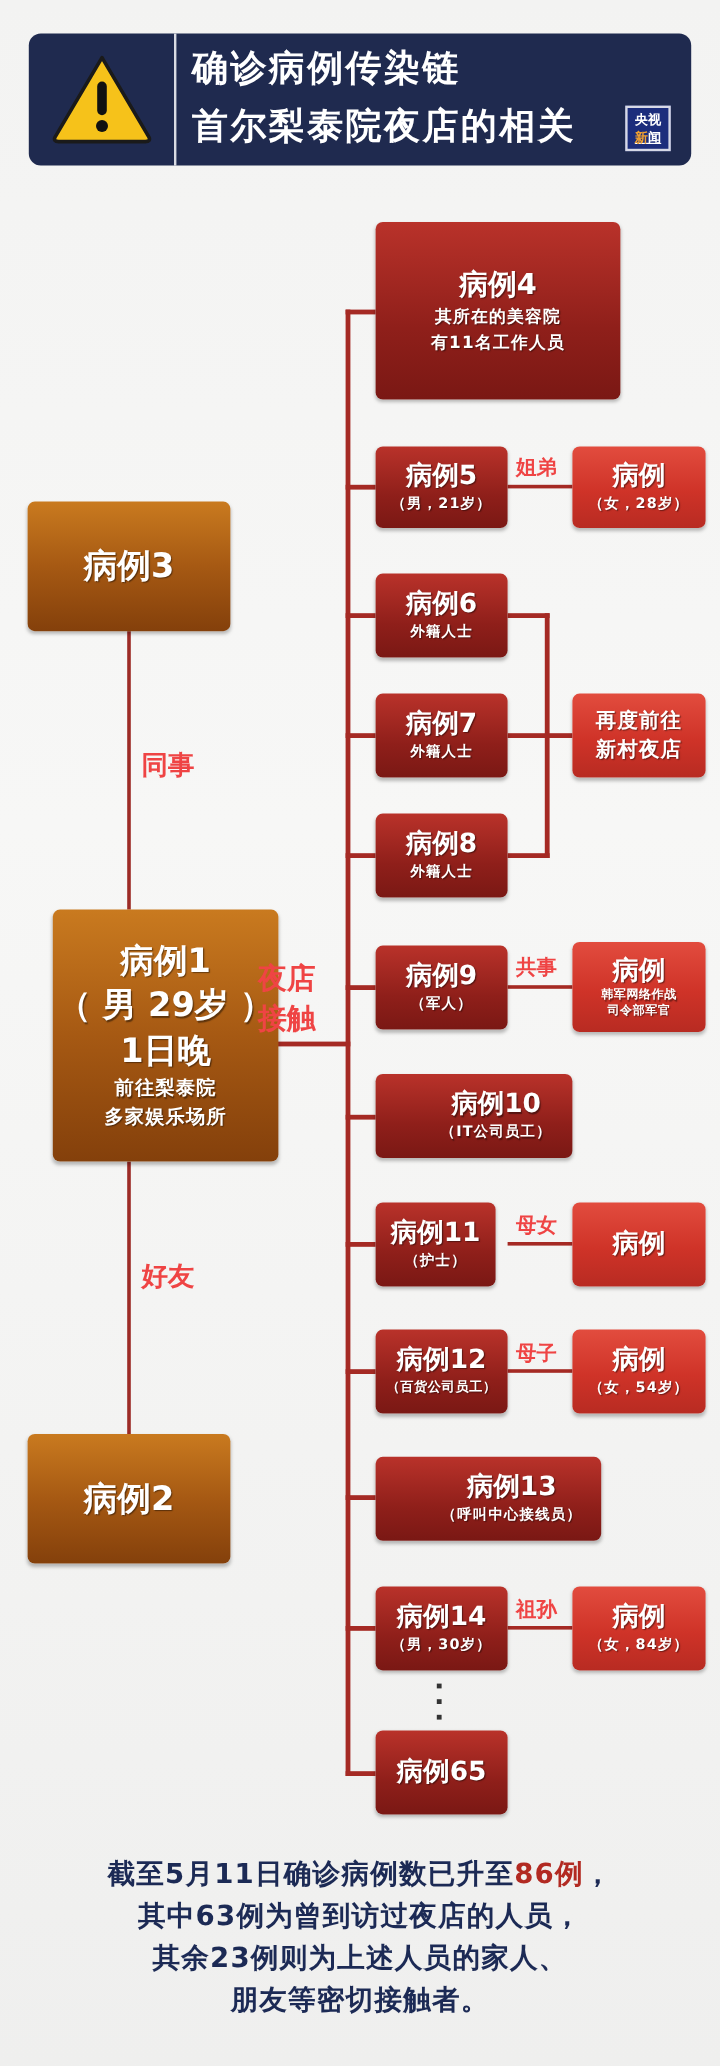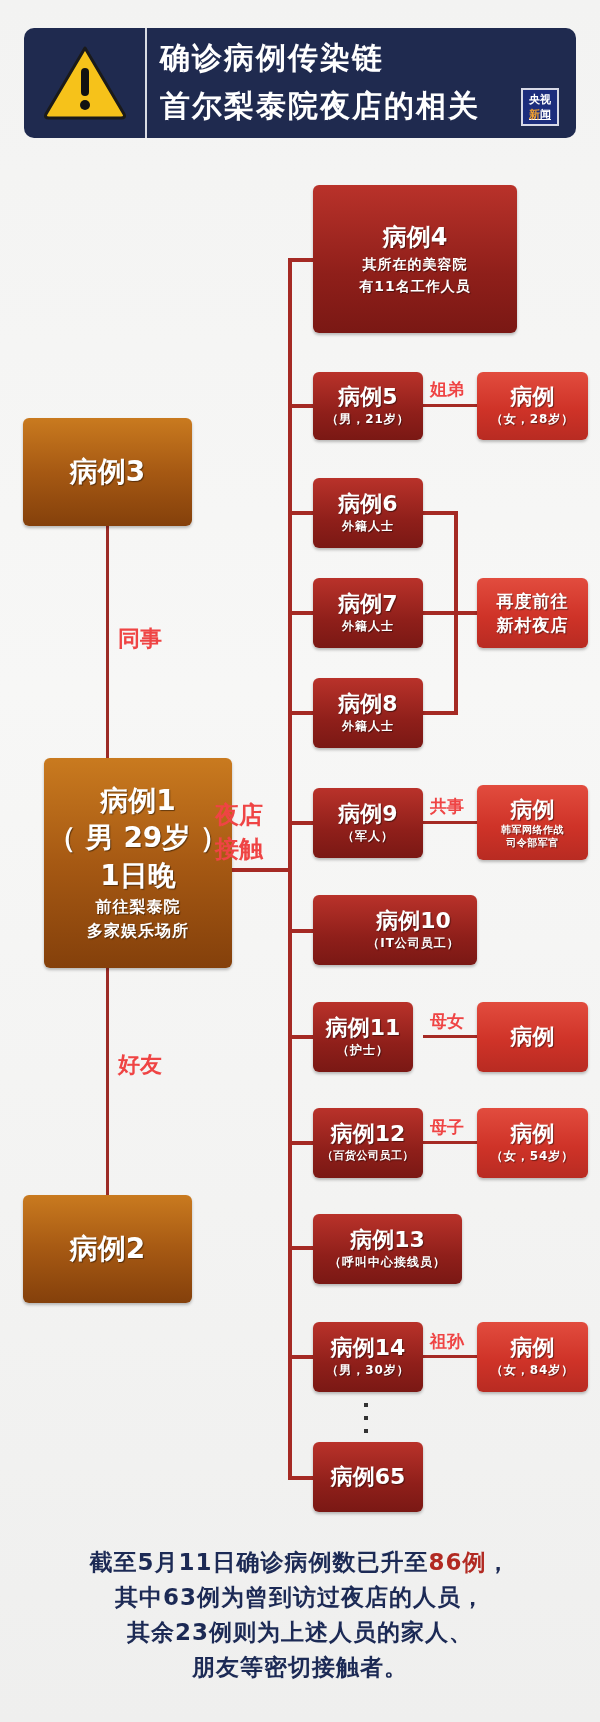--- a/index.html
+++ b/index.html
@@ -193,21 +193,21 @@
 <div class="box dark" style="left:313px; top:1108px; width:110px; height:70px;">
   <span class="main">病例12</span>
   <span class="sub2" style="font-size:11px; line-height:18px;">（百货公司员工）</span>
 </div>
 <div class="rel" style="left:430px; top:1116px;">母子</div>
 <div class="box light" style="left:477px; top:1108px; width:111px; height:70px;">
   <span class="main">病例</span>
   <span class="sub">（女，54岁）</span>
 </div>
 
-<div class="box dark" style="left:313px; top:1214px; width:149px; height:70px;">
+<div class="box dark" style="left:313px; top:1214px; width:149px; height:70px;padding-left:39px;">
   <span class="main">病例13</span>
   <span class="sub">（呼叫中心接线员）</span>
 </div>
 
 <div class="box dark" style="left:313px; top:1322px; width:110px; height:70px;">
   <span class="main">病例14</span>
   <span class="sub">（男，30岁）</span>
 </div>
 <div class="rel" style="left:430px; top:1330px;">祖孙</div>
 <div class="box light" style="left:477px; top:1322px; width:111px; height:70px;">

